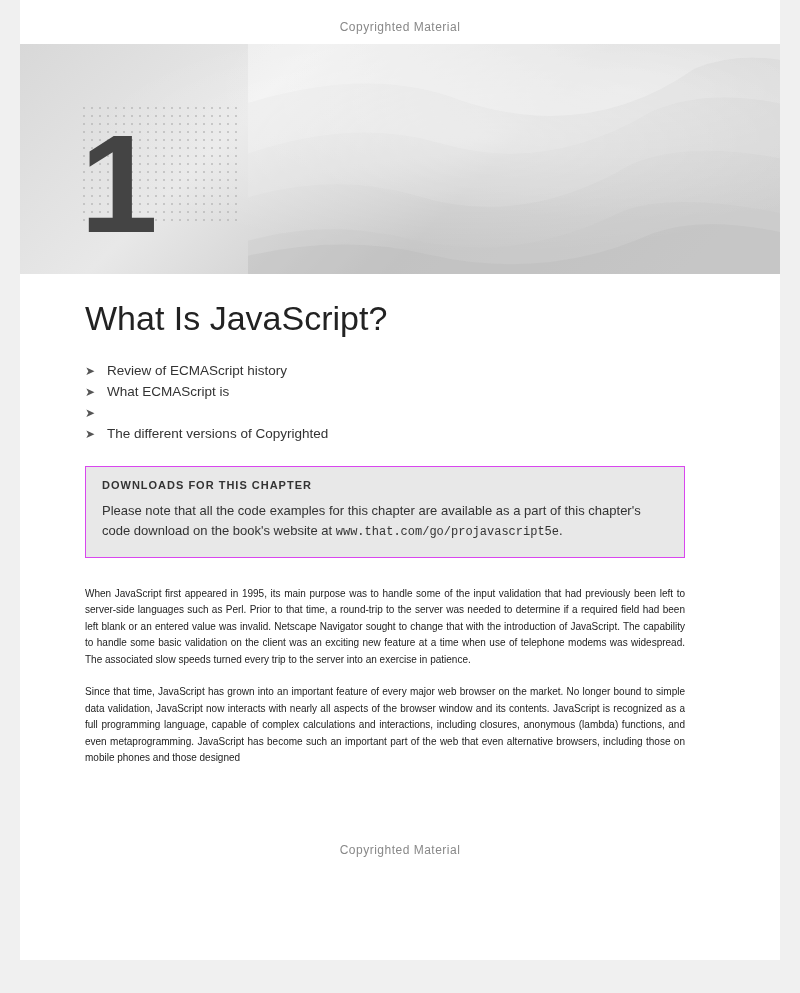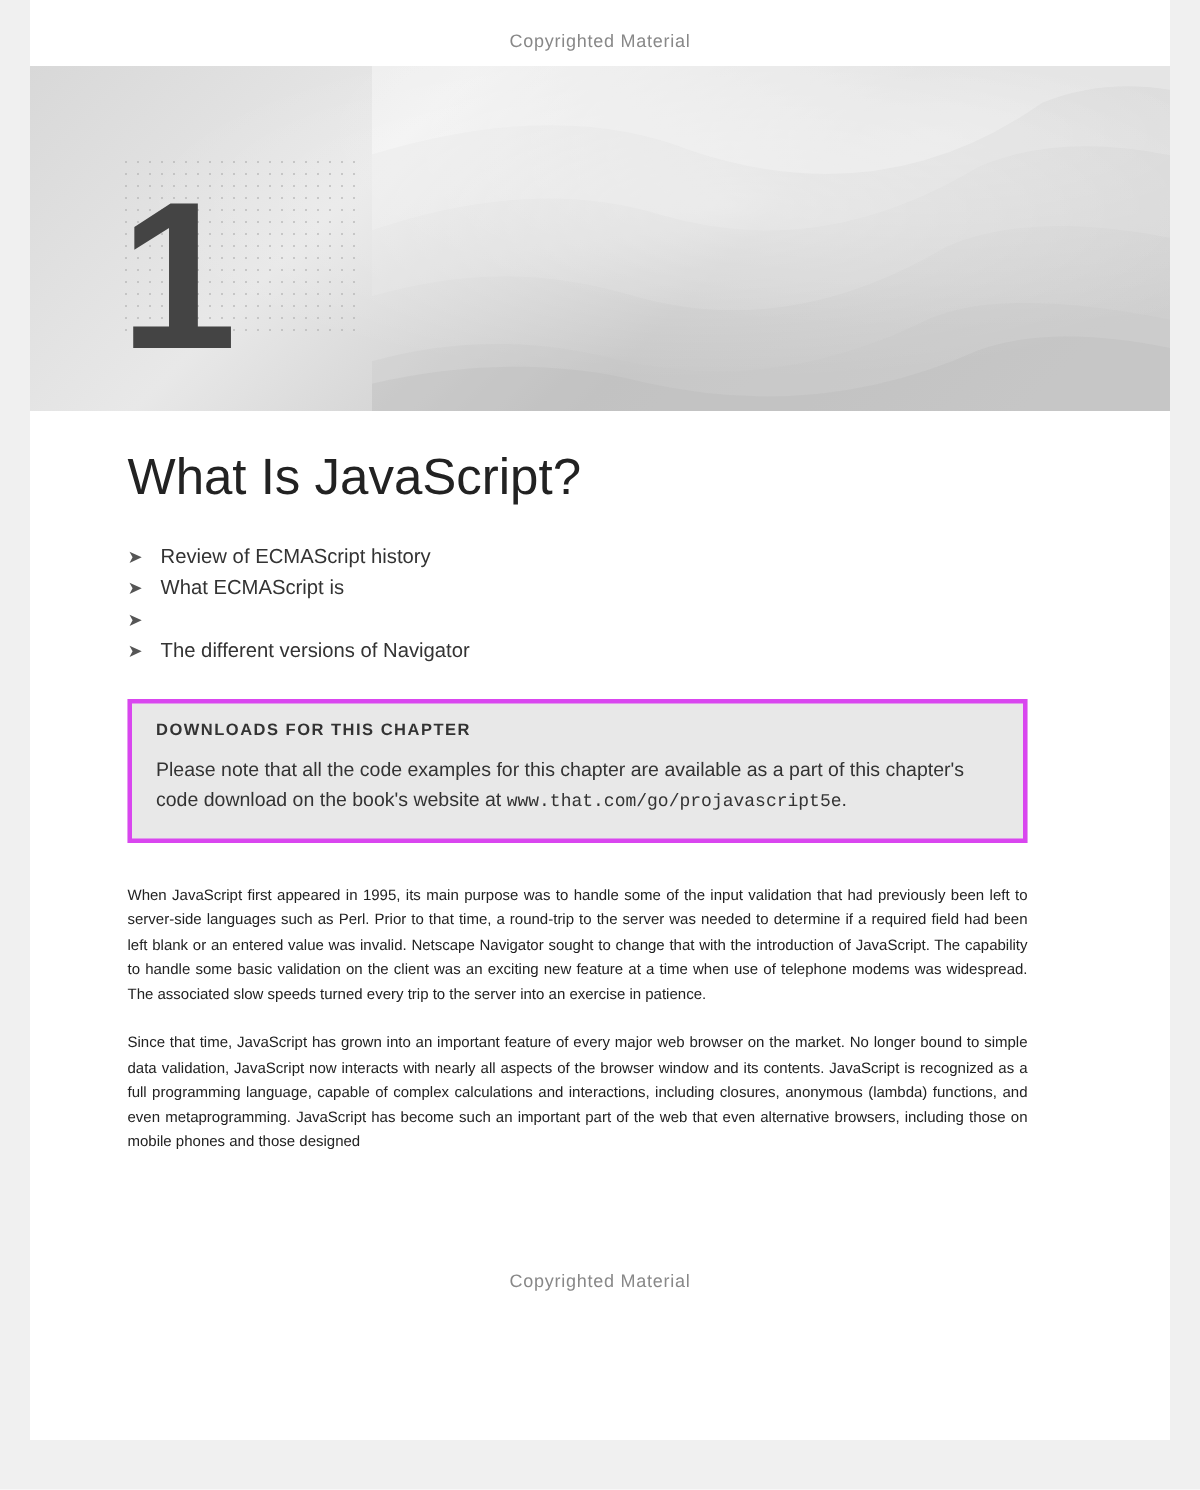--- a/index.html
+++ b/index.html
@@ -138,21 +138,21 @@
     .bullet-arrow {
       margin-right: 12px;
       font-size: 12px;
       color: #555555;
       flex-shrink: 0;
       margin-top: 1px;
     }
 
     .downloads-box {
       background-color: #e8e8e8;
-      border: 3px solid #d946ef;
+      border: 1px solid #d946ef;
       padding: 12px 16px 16px 16px;
       margin-bottom: 28px;
     }
 
     .downloads-header {
       font-size: 11px;
       font-weight: bold;
       color: #333333;
       font-family: Arial, Helvetica, sans-serif;
       letter-spacing: 1px;
@@ -233,21 +233,21 @@
         </li>
         <li>
           <span class="bullet-arrow">➤</span>
           <span>What ECMAScript is</span>
         </li>
         <li>
           <span class="bullet-arrow">➤</span>
         </li>
         <li>
           <span class="bullet-arrow">➤</span>
-          <span>The different versions of Navigator</span>
+          <span>The different versions of Copyrighted</span>
         </li>
       </ul>
     </div>
 
     <div class="downloads-box">
       <div class="downloads-header">DOWNLOADS FOR THIS CHAPTER</div>
       <p class="downloads-text">
         <span>Please note that all the code examples for this chapter are available as a part of this chapter's code download on the book's website at </span><span class="url">www.that.com/go/projavascript5e</span><span>.</span>
       </p>
     </div>

